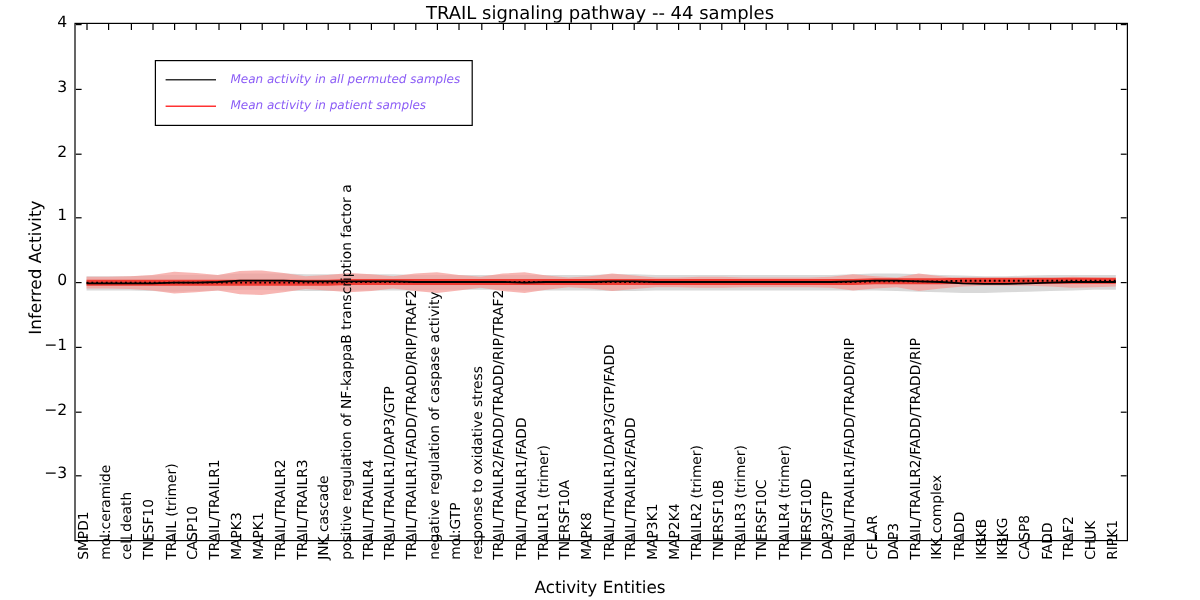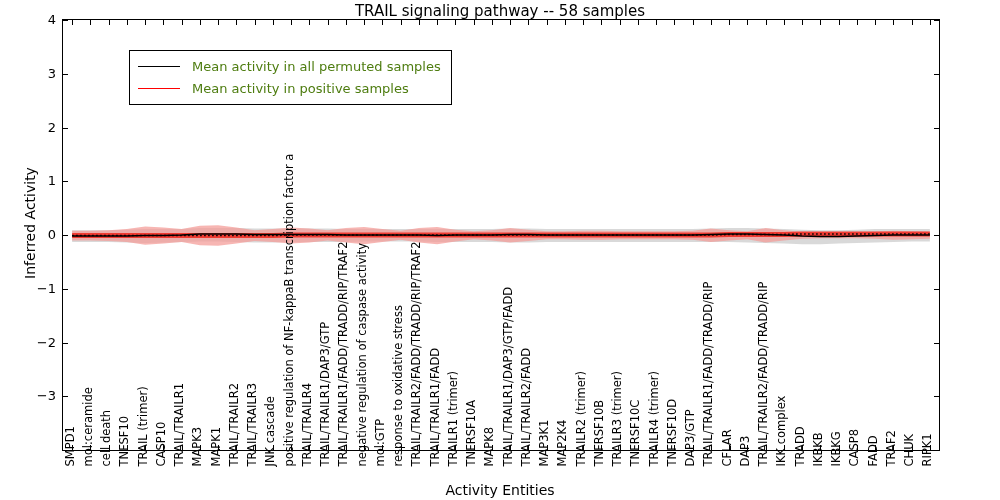--- a/index.html
+++ b/index.html
@@ -77,30 +77,30 @@
     border:1.2px solid #000;background:#fff;
     padding:4px 10px 5px 8px;
     z-index:20;
   }
   .legend-row{display:flex;align-items:center;height:22px;}
   .legend-line{
     display:inline-block;width:42px;height:0;
     border-top:1.6px solid #000;margin-right:12px;
   }
   .legend-line.red{border-top-color:#ff0000;}
-  .legend-text{font-size:13px;color:#4d7c0f;}
+  .legend-text{font-size:10px;color:#8b5cf6;font-style:italic;}
 
   svg.data{position:absolute;left:0;top:0;}
 </style>
 </head>
 <body>
 
 <div id="root">
 
-  <div class="chart-title">TRAIL signaling pathway -- 58 samples</div>
+  <div class="chart-title">TRAIL signaling pathway -- 44 samples</div>
 
   <div class="ylabel">Inferred Activity</div>
   <div id="yticks">
       <div class="ytick" style="top: 19px; right: 944px;">4</div>
       <div class="ytick" style="top: 72.75px; right: 944px;">3</div>
       <div class="ytick" style="top: 126.5px; right: 944px;">2</div>
       <div class="ytick" style="top: 180.25px; right: 944px;">1</div>
       <div class="ytick" style="top: 234px; right: 944px;">0</div>
       <div class="ytick" style="top: 287.75px; right: 944px;">−1</div>
       <div class="ytick" style="top: 341.5px; right: 944px;">−2</div>
@@ -230,21 +230,21 @@
         <div class="xtickmark t" style="left: 866.875px;"></div>
       </div>
 
     <div class="legend">
       <div class="legend-row">
         <span class="legend-line"></span>
         <span class="legend-text">Mean activity in all permuted samples</span>
       </div>
       <div class="legend-row">
         <span class="legend-line red"></span>
-        <span class="legend-text">Mean activity in positive samples</span>
+        <span class="legend-text">Mean activity in patient samples</span>
       </div>
     </div>
   </div>
 
   <div id="xcats">
       <div class="xcat" style="left: 75.625px; top: 455px;">SMPD1</div>
       <div class="xcat" style="left: 93.875px; top: 455px;">mol:ceramide</div>
       <div class="xcat" style="left: 112.125px; top: 455px;">cell death</div>
       <div class="xcat" style="left: 130.375px; top: 455px;">TNFSF10</div>
       <div class="xcat" style="left: 148.625px; top: 455px;">TRAIL (trimer)</div>

